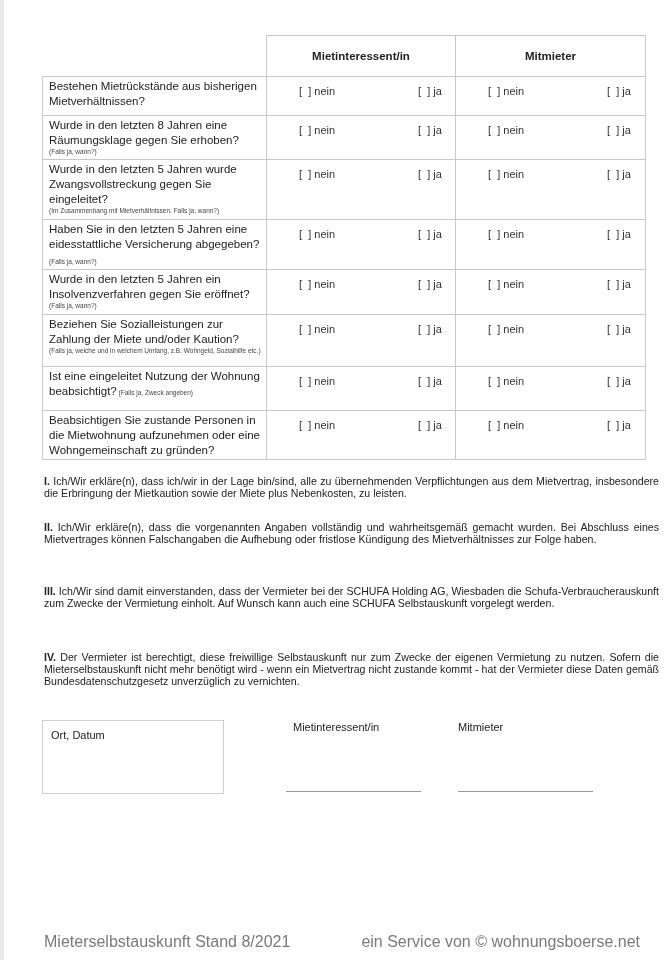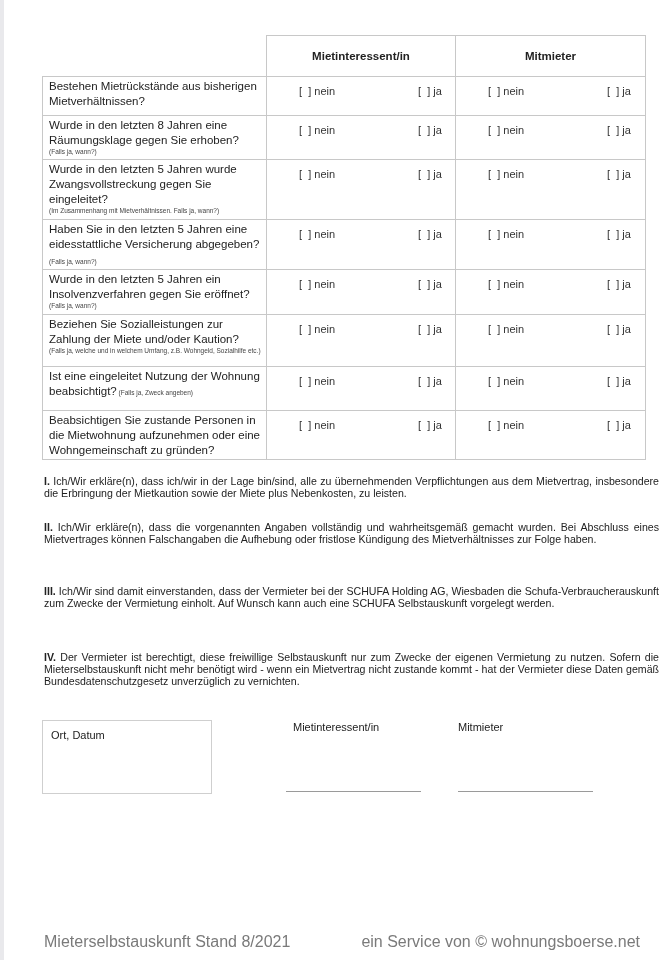--- a/index.html
+++ b/index.html
@@ -17,21 +17,21 @@
   .qcell { font-size:11.5px; line-height:15px; padding:2px 5px 0 6px; color:#222; }
   .qcell b { font-weight:normal; }
   .note { font-size:6.5px; line-height:8px; color:#444; }
   .note-inline { font-size:6.5px; color:#444; }
   .opts { display:flex; font-size:11px; color:#333; padding-top:8px;gap:24px; }
   .opt { white-space:pre; }
   .opt.nein { margin-left:32px; width:95px; }
   .opt.ja { }
   .para { position:absolute; left:44px; width:615px; font-size:10.6px; line-height:12px; color:#222; text-align:justify; }
   .para b { font-weight:bold; }
-  .ortbox { position:absolute; left:42px; top:720px; width:168px; height:72px; border:1px solid #cfcfcf; }
+  .ortbox { position:absolute; left:42px; top:720px; width:168px; height:72px; border:1px solid #cfcfcf;padding-left:12px; }
   .ortlabel { position:absolute; left:8px; top:8px; font-size:11px; color:#222; }
   .siglabel { position:absolute; top:721px; font-size:11px; color:#222; }
   .sigline { position:absolute; top:791px; height:1px; background:#9a9a9a; }
   .footer { position:absolute; top:933px; font-size:16px; color:#7a7a7a; }
 </style>
 </head>
 <body>
 
 <div class="leftbar"></div>
 

